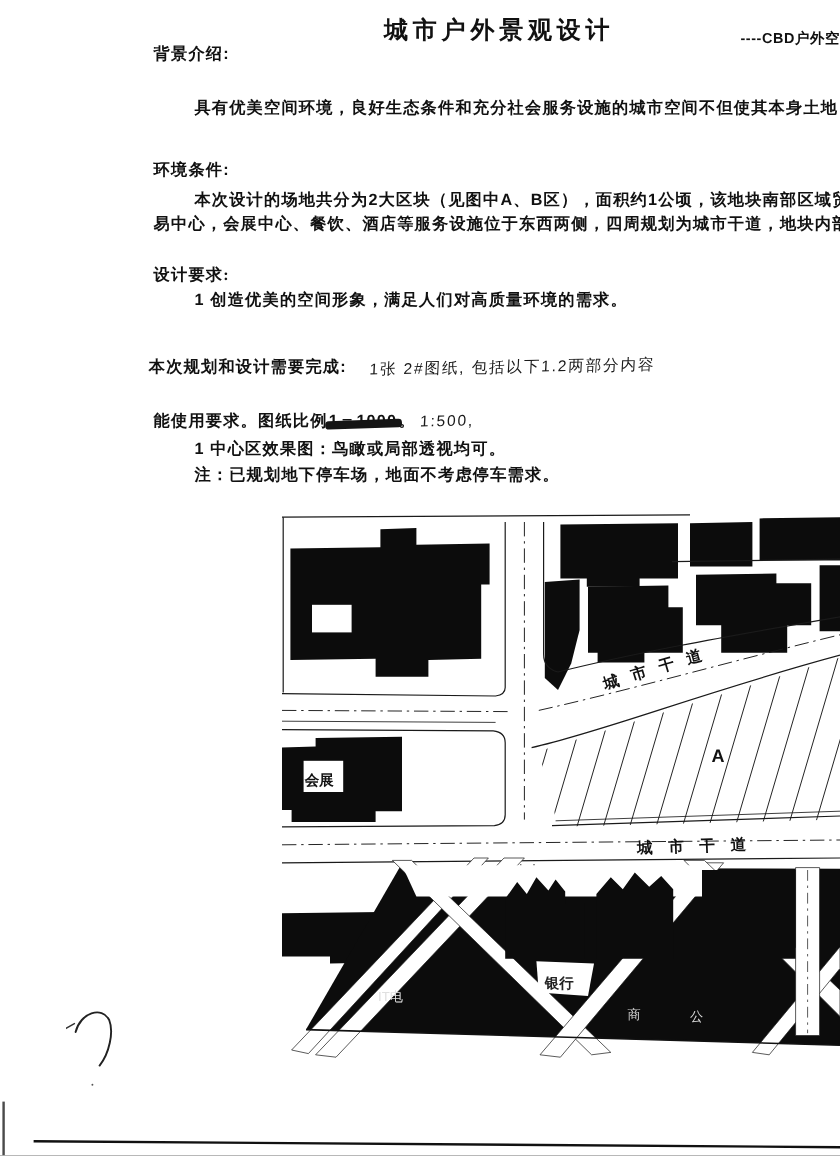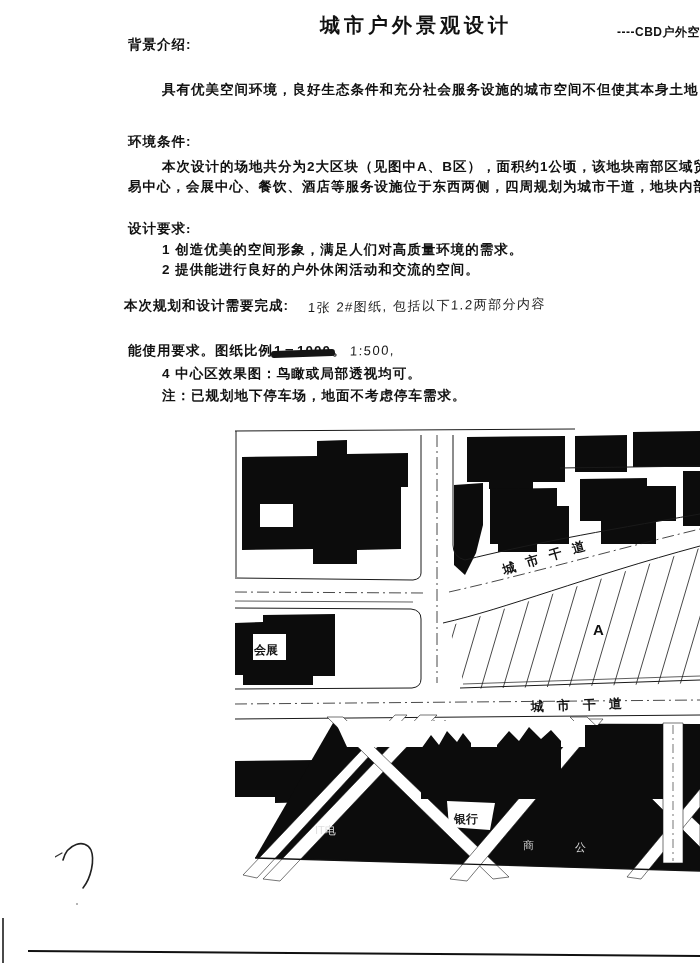--- a/index.html
+++ b/index.html
@@ -32,30 +32,29 @@
 
   <div class="tl" style="left:128px;top:36px;">背景介绍:</div>
   <div class="tl" style="left:162px;top:57px;margin-top:24px;">具有优美空间环境，良好生态条件和充分社会服务设施的城市空间不但使其本身土地</div>
 
   <div class="tl" style="left:128px;top:133px;">环境条件:</div>
   <div class="tl" style="left:162px;top:158px;">本次设计的场地共分为2大区块（见图中A、B区），面积约1公顷，该地块南部区域贸</div>
   <div class="tl" style="left:128px;top:178px;">易中心，会展中心、餐饮、酒店等服务设施位于东西两侧，四周规划为城市干道，地块内部</div>
 
   <div class="tl" style="left:128px;top:220px;font-family:Liberation Serif, serif;">设计要求:</div>
   <div class="tl" style="left:162px;top:241px;">1 创造优美的空间形象，满足人们对高质量环境的需求。</div>
-  <div class="tl" style="left:162px;top:261px;">2 提供能进行良好的户外休闲活动和交流的空间。</div>
 
   <div class="tl" style="left:124px;top:297px;">
     <span>本次规划和设计需要完成:</span>
     <span class="hand" style="margin-left:14px;">1张 2#图纸, 包括以下1.2两部分内容</span>
   </div>
   <div class="tl" style="left:128px;top:342px;">
     <span>能使用要求。图纸比例</span><span class="struck">1＝1000</span><span>。</span><span class="hand" style="margin-left:3px;">1:500,</span>
   </div>
-  <div class="tl" style="left:162px;top:365px;">4 中心区效果图：鸟瞰或局部透视均可。</div>
+  <div class="tl" style="left:162px;top:365px;">1 中心区效果图：鸟瞰或局部透视均可。</div>
   <div class="tl" style="left:162px;top:387px;">注：已规划地下停车场，地面不考虑停车需求。</div>
 
   <svg class="map" width="465" height="478" viewBox="0 0 465 478" xmlns="http://www.w3.org/2000/svg">
     <defs>
       <clipPath id="hatchClip">
           <polygon points="214,199 465,121 465,256 230,262"></polygon>
         </clipPath>
       <path id="rc" d="M 262,150 C 310,134 360,119 445,99" fill="none" stroke="none"></path>
     </defs>
 

